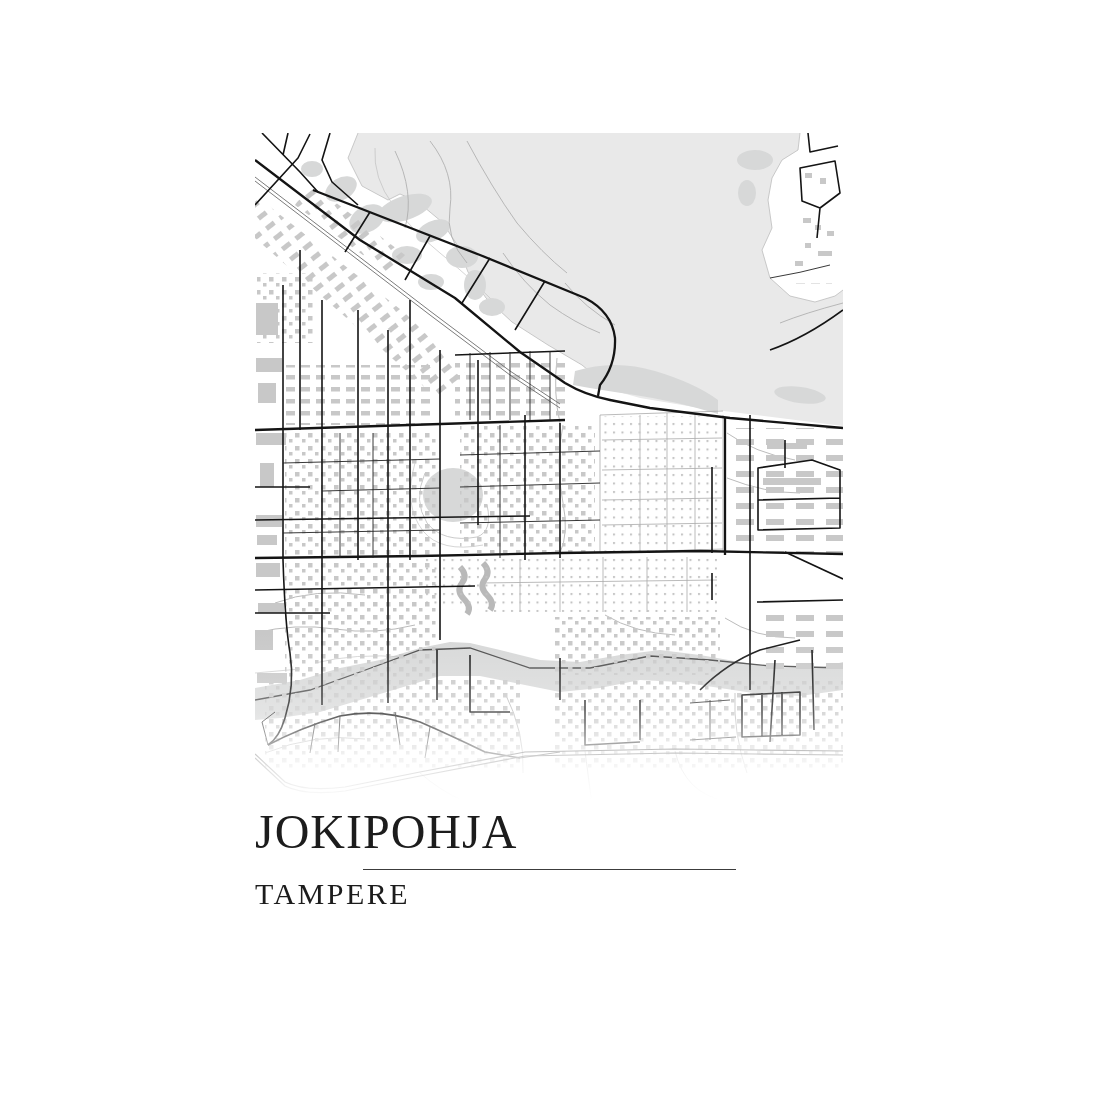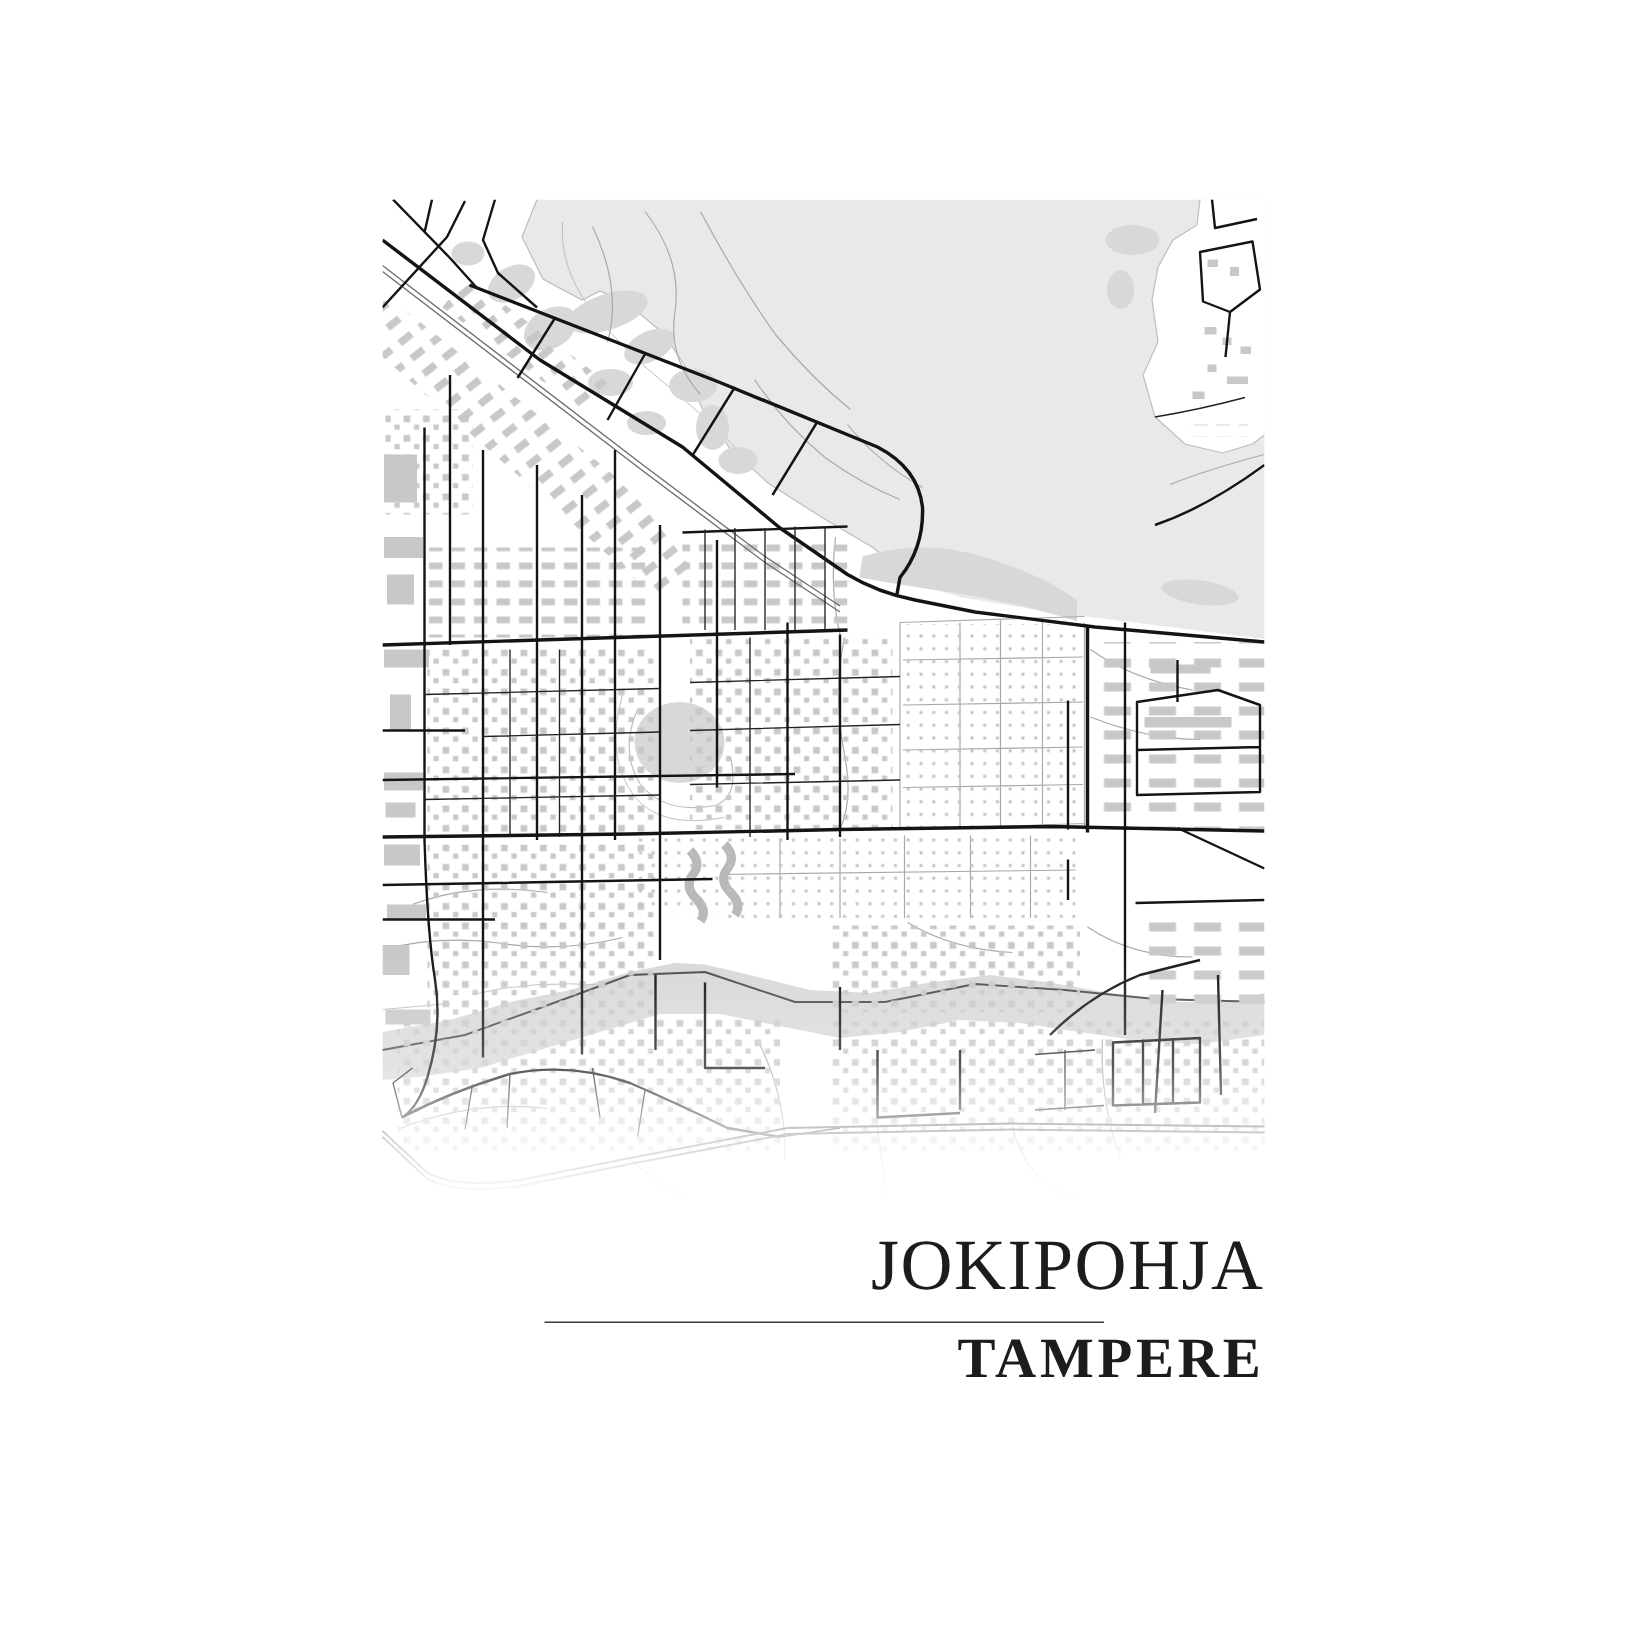--- a/index.html
+++ b/index.html
@@ -25,30 +25,30 @@
   .mr2{fill:none;stroke:#b9b9b9;stroke-width:.6;}
   .rb{fill:none;stroke:var(--road);stroke-width:2.3;stroke-linejoin:round;}
   .rm{fill:none;stroke:var(--road);stroke-width:1.6;stroke-linejoin:round;}
   .rs{fill:none;stroke:#222;stroke-width:.9;stroke-linejoin:round;}
   .rail{fill:none;stroke:#6d6d6d;stroke-width:.9;}
   .dual{fill:none;stroke:#3a3a3a;stroke-width:1.2;}
   .riv{fill:var(--greenery);}
   .rivline{fill:none;stroke:var(--river_line);stroke-width:1.3;}
   .chain{fill:none;stroke:#b9b9b9;stroke-width:6;}
   .titleblock{
-    position:absolute;left:255px;top:806px;width:588px;text-align:right;color:var(--text);margin-top:12px;
+    position:absolute;left:255px;top:806px;width:588px;text-align:left;color:var(--text);
   }
   .title{
     font-size:48px;line-height:52px;margin:0;font-weight:500;letter-spacing:1px;white-space:nowrap;
   }
   .rule{
     width:373px;border:0;border-top:1.6px solid var(--divider);margin:11px auto 8px auto;
   }
   .subtitle{
-    font-size:38px;line-height:32px;margin:0;font-weight:700;letter-spacing:2.5px;white-space:nowrap;
+    font-size:30px;line-height:32px;margin:0;font-weight:400;letter-spacing:2.5px;white-space:nowrap;
   }
 </style>
 </head>
 <body>
 
 <div class="map-wrap">
 <svg viewBox="0 0 588 697" xmlns="http://www.w3.org/2000/svg">
   <defs>
     <pattern id="pSmall" width="13" height="13" patternUnits="userSpaceOnUse">
       <rect class="bld" x="1" y="1" width="4.5" height="4.5"></rect>

